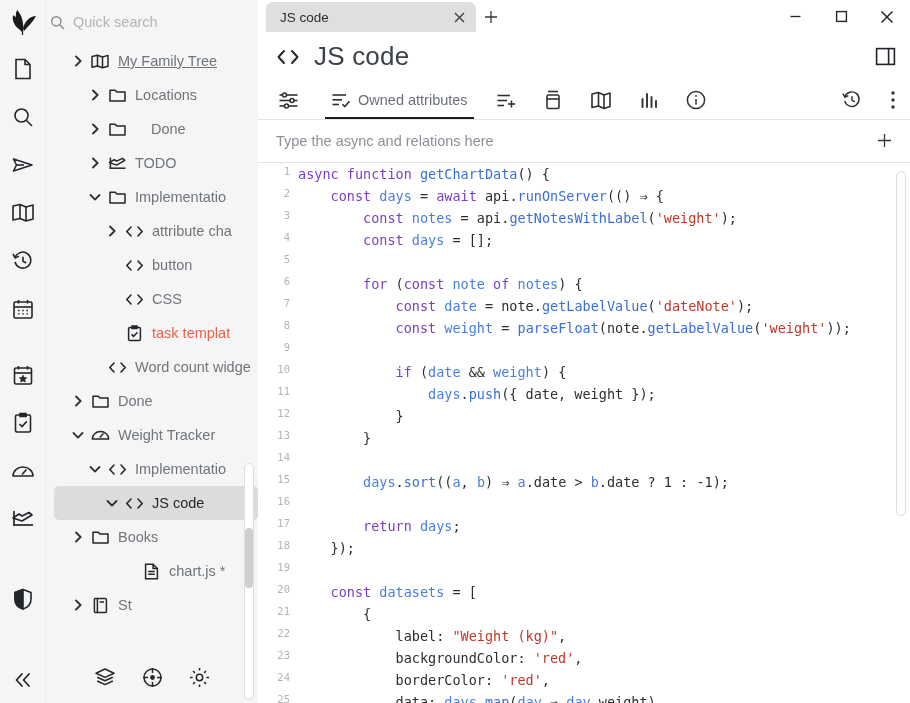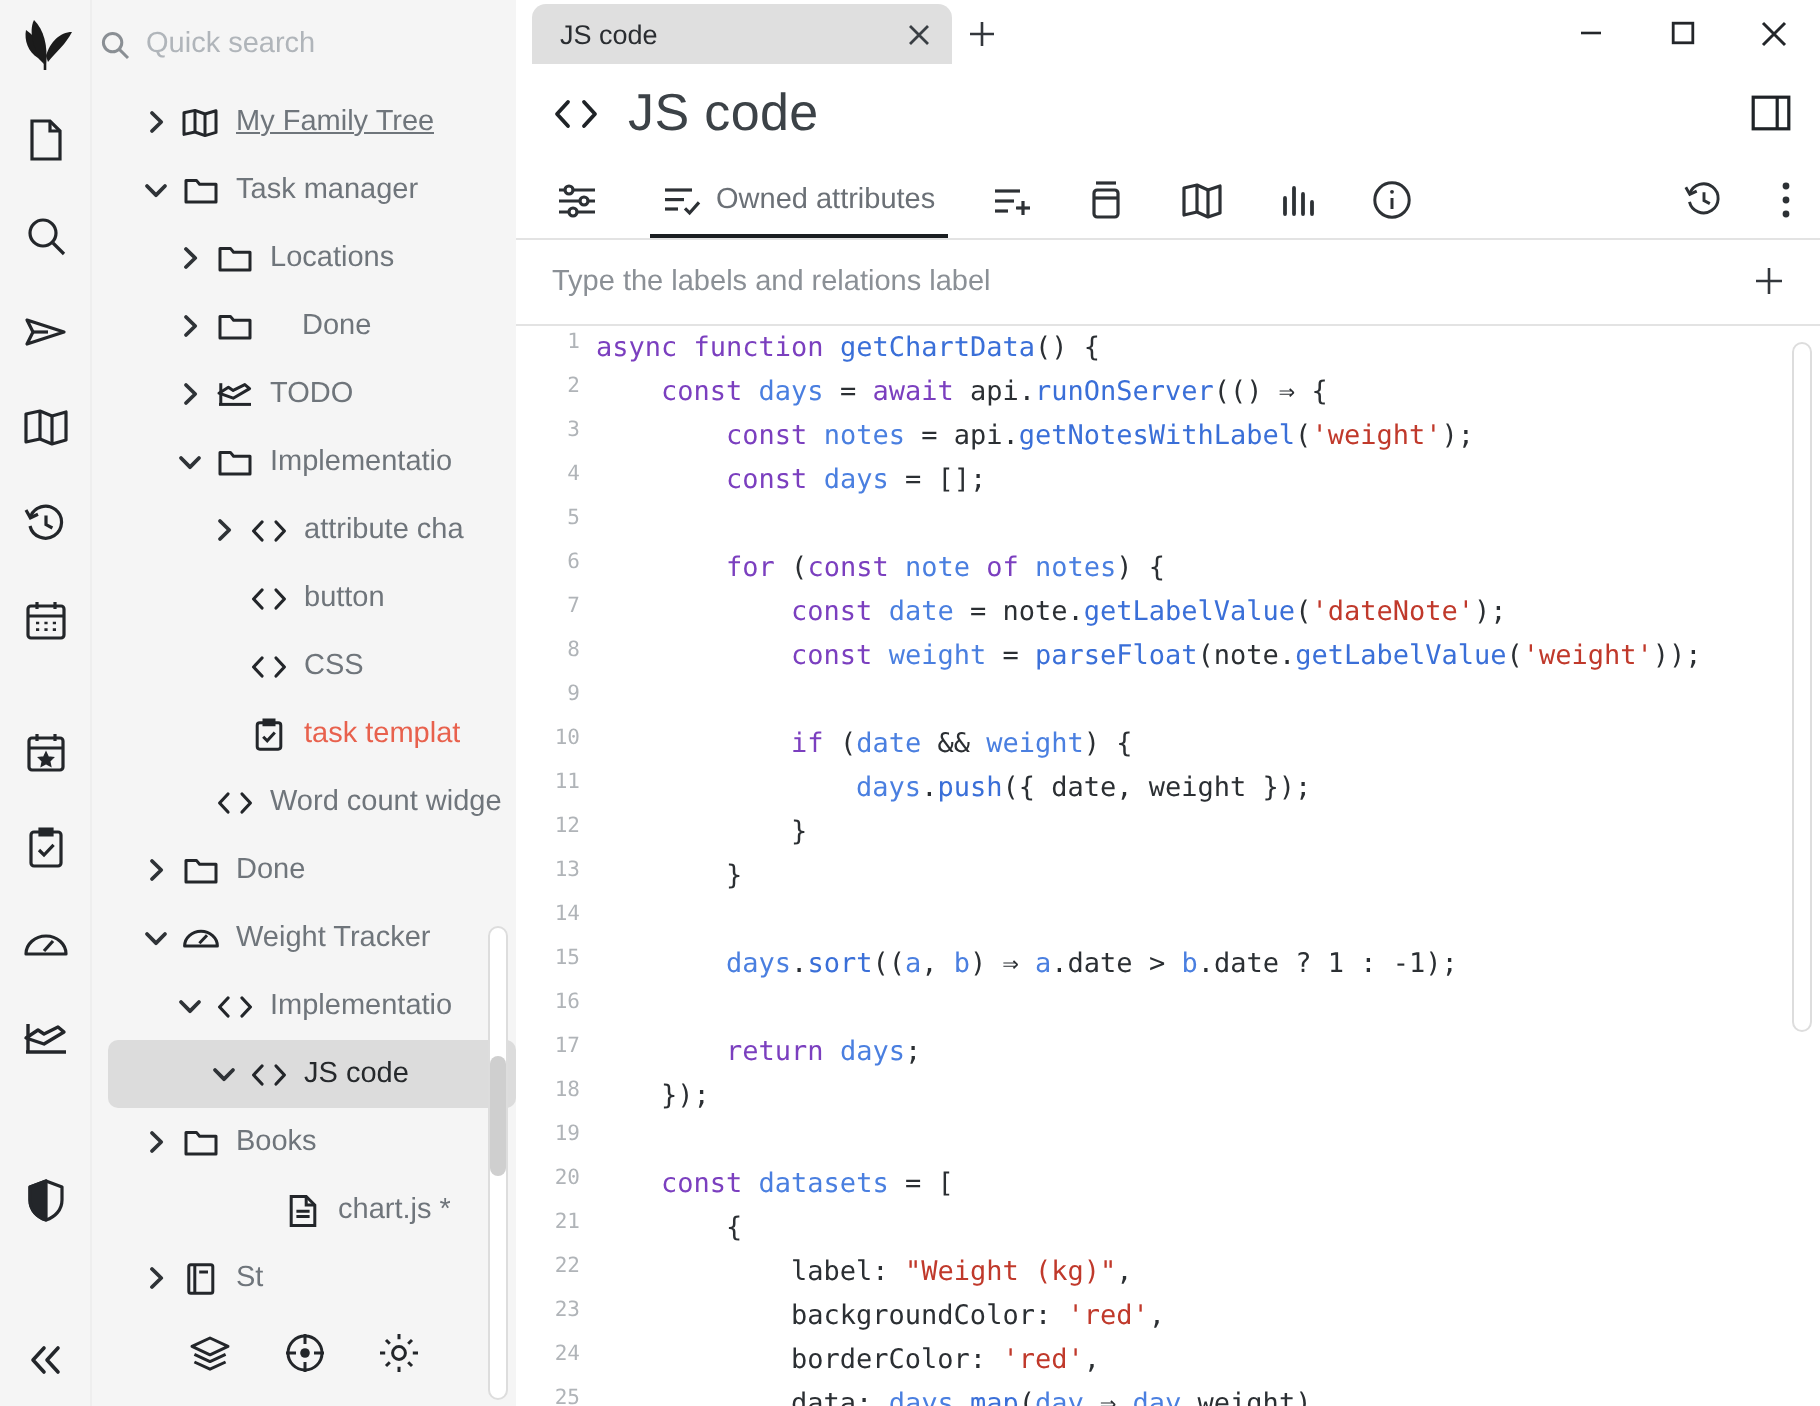--- a/index.html
+++ b/index.html
@@ -281,33 +281,20 @@
           </span>
           <span class="ticon">
             <svg width="18" height="15" viewBox="0 0 18 15" fill="none" stroke="#23262a" stroke-width="1.5" stroke-linejoin="round">
               <path d="M1 2.4 L6.5 1.2 L11.5 3 L17 1.4 V12.2 L11.5 13.8 L6.5 12 L1 13.2 Z"></path>
               <path d="M6.5 1.2 V12"></path>
               <path d="M11.5 3 V13.8"></path>
             </svg>
           </span>
           <span class="tlabel" style="padding-left: 6px; text-decoration: underline;">My Family Tree</span>
         </div>
-        <div class="tree-row" style="padding-left: 22px;">
-          <span class="tw">
-            <svg width="12" height="9" viewBox="0 0 12 9" fill="none" stroke="#2f3337" stroke-width="1.9" stroke-linecap="round" stroke-linejoin="round">
-              <path d="M1.5 2 L6 6.6 L10.5 2"></path>
-            </svg>
-          </span>
-          <span class="ticon">
-            <svg width="17" height="15" viewBox="0 0 17 15" fill="none" stroke="#23262a" stroke-width="1.5" stroke-linejoin="round">
-              <path d="M1 13V2.2h5.2l1.6 1.9H16V13z"></path>
-            </svg>
-          </span>
-          <span class="tlabel" style="padding-left: 6px;">Task manager</span>
-        </div>
         <div class="tree-row" style="padding-left: 39px;">
           <span class="tw">
             <svg width="9" height="12" viewBox="0 0 9 12" fill="none" stroke="#2f3337" stroke-width="1.9" stroke-linecap="round" stroke-linejoin="round">
               <path d="M2 1.5 L6.6 6 L2 10.5"></path>
             </svg>
           </span>
           <span class="ticon">
             <svg width="17" height="15" viewBox="0 0 17 15" fill="none" stroke="#23262a" stroke-width="1.5" stroke-linejoin="round">
               <path d="M1 13V2.2h5.2l1.6 1.9H16V13z"></path>
             </svg>
@@ -678,21 +665,21 @@
       <div class="rb-item">
         <svg width="6" height="20" viewBox="0 0 6 20" fill="#2d3135">
           <circle cx="3" cy="3" r="1.7"></circle>
             <circle cx="3" cy="10" r="1.7"></circle>
             <circle cx="3" cy="17" r="1.7"></circle>
         </svg>
       </div>
     </div>
 
     <div class="labelbar">
-      <span class="labelbar-ph">Type the labels and relations label</span>
+      <span class="labelbar-ph">Type the async and relations here</span>
       <span class="labelbar-add">
         <svg width="15" height="15" viewBox="0 0 15 15" stroke="#33373c" stroke-width="1.3">
             <path d="M7.5 1 V14 M1 7.5 H14"></path>
           </svg>
       </span>
     </div>
 
     <div class="editor">
       <div class="code-scroll" id="code">
           <div class="codeline"><span class="ln">1</span><span class="ctext"><span class="kw">async </span><span class="kw">function </span><span class="fn">getChartData</span><span class="op">() {</span></span></div>

